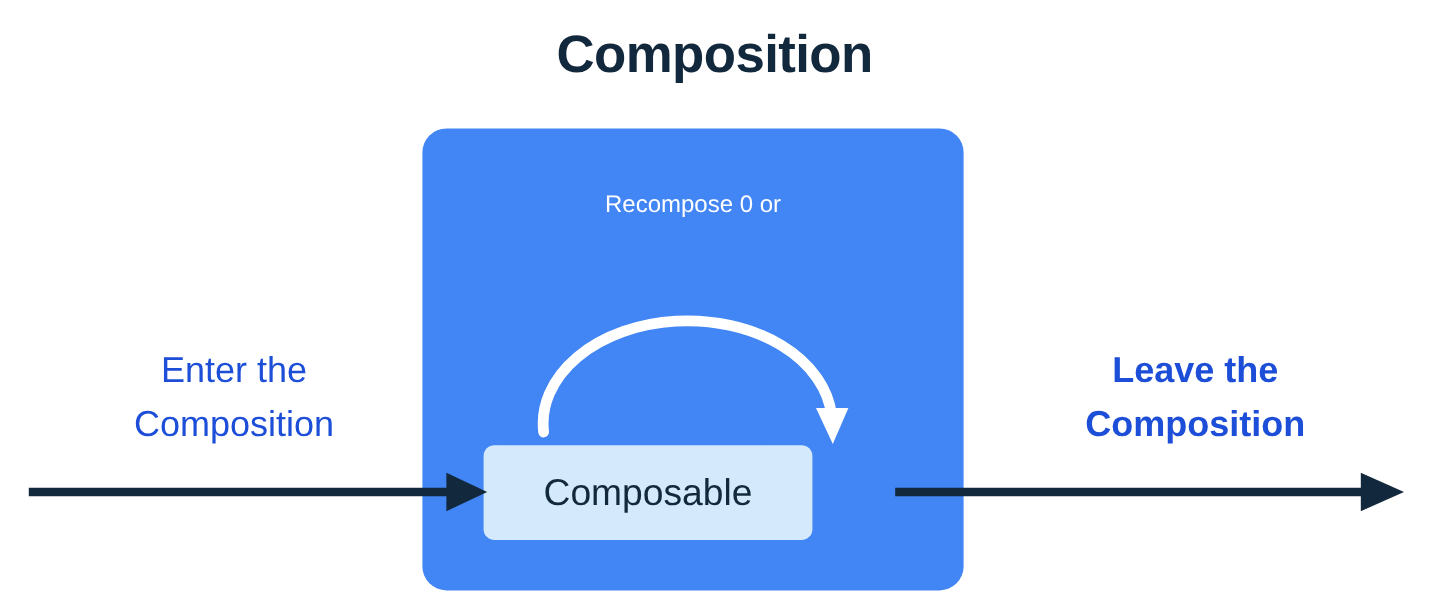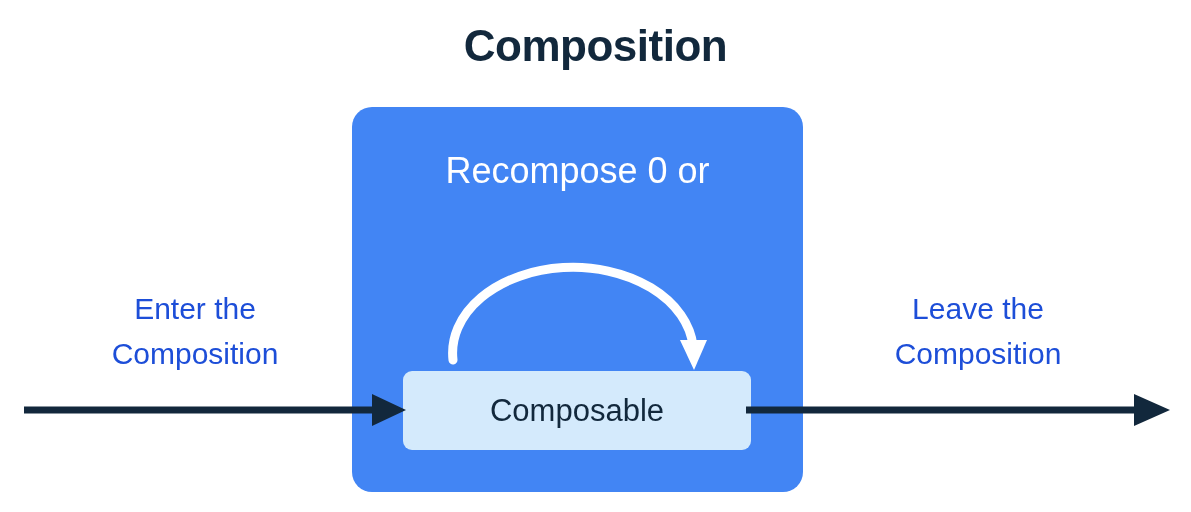--- a/index.html
+++ b/index.html
@@ -47,41 +47,41 @@
   }
 
   
   #recompose-caption {
     position: absolute;
     left: 352px;
     top: 150px;
     width: 451px;
     text-align: center;
     color: #ffffff;
-    font-size: 36px;
+    font-size: 20px;
     line-height: 42px;
     font-weight: normal;
   }
 
   
   #recompose-arrow {
     position: absolute;
     left: 430px;
     top: 240px;
     width: 300px;
     height: 130px;
     pointer-events: none;
   }
 
   
   #composable-box {
     position: absolute;
     left: 403px;
     top: 371px;
-    width: 348px;
+    width: 274px;
     height: 79px;
     background: #d4eafc;
     border-radius: 9px;
     display: flex;
     align-items: center;
     justify-content: center;
   }
   #composable-label {
     font-size: 31px;
     color: #12283c;
@@ -95,23 +95,24 @@
     font-size: 30px;
     line-height: 45px;
     color: #1d4ed8;
   }
   #enter-label {
     left: 40px;
     top: 286px;
     width: 310px;
   }
   #leave-label {
-    left: 818px;
+    left: 836px;
     top: 286px;
     width: 320px;
+    font-weight: bold;
   }
 
   
   #enter-arrow {
     position: absolute;
     left: 20px;
     top: 386px;
     width: 390px;
     height: 48px;
     pointer-events: none;

